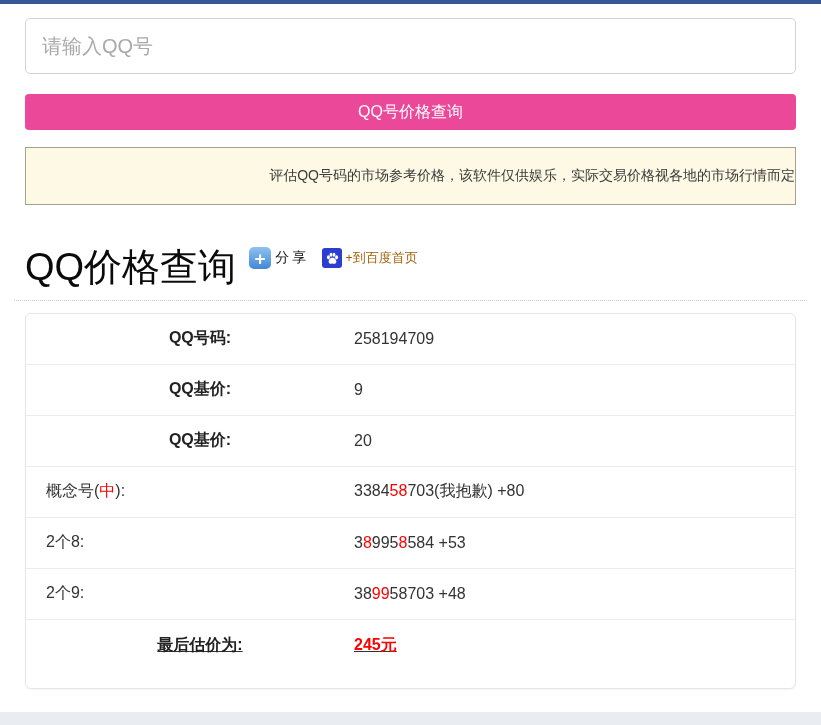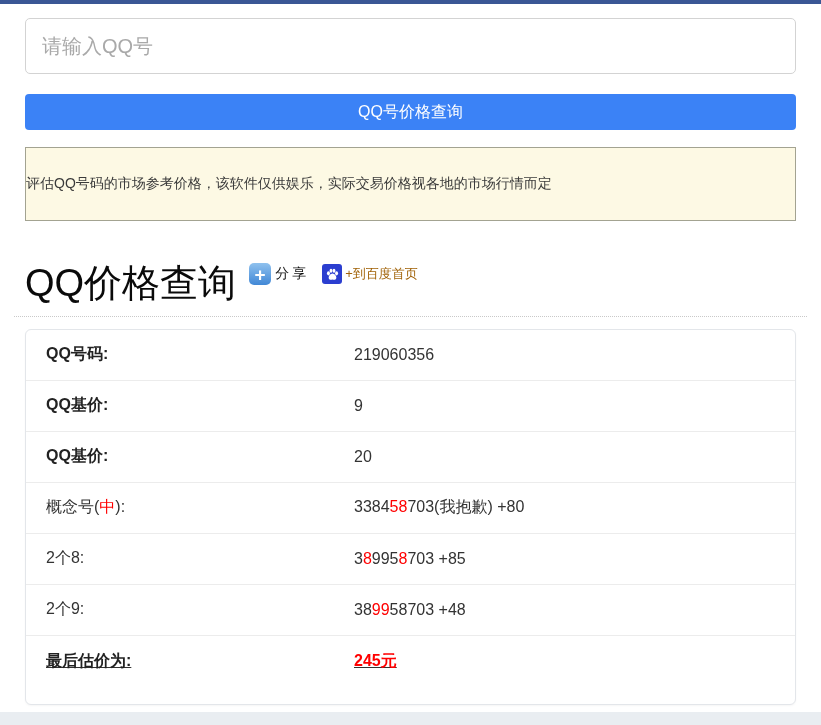--- a/index.html
+++ b/index.html
@@ -20,32 +20,32 @@
     font-size: 20px; color: #555;
     border: 1px solid #d3d3d3; border-radius: 5px;
     outline: none;
     font-family: inherit;
   }
   .qq-input::placeholder { color: #a9a9a9; }
 
   .query-btn {
     display: block; width: 100%; height: 36px;
     margin-top: 20px;
-    background: #3b82f6; color: #fff;
+    background: #ec4899; color: #fff;
     font-size: 16px; border: none; border-radius: 4px;
     cursor: pointer;
     font-family: inherit;
   }
 
   .notice {
     margin-top: 17px;
     background: #fdf9e4;
     border: 1px solid #a3a391;
-    height: 74px;
-    display: flex; align-items: center; justify-content: flex-start;
+    height: 58px;
+    display: flex; align-items: center; justify-content: flex-end;
     font-size: 14px; color: #3a3a3a;
     text-align: center;
   }
 
   .heading-row {
     margin-top: 23px;
     display: flex; align-items: center;
   }
   .page-title {
     font-size: 38px; font-weight: 400; color: #0a0a0a;
@@ -87,21 +87,21 @@
   }
   .result-row {
     display: flex; align-items: center;
     height: 51px; padding: 0 20px;
     border-bottom: 1px solid #ececec;
     font-size: 16px;
   }
   .result-row:last-child { border-bottom: none; height: 68px; padding-bottom: 16px; text-decoration: underline; }
   .result-label { width: 308px; flex: 0 0 308px; color: #333; }
   .result-value { color: #333; }
-  .result-row.bold .result-label { font-weight: 700; color: #222; }
+  .result-row.bold .result-label { font-weight: 700; color: #222; text-align: center; }
   .result-row.final .result-value { font-weight: 700; }
   .red { color: #ff0000; }
 
   .footer-bar {
     position: absolute; left: 0; bottom: 0;
     width: 100%; height: 13px;
     background: #e9edf1;
   }
 </style>
 </head>
@@ -140,42 +140,42 @@
       <span class="baidu-label">+到百度首页</span>
     </span>
   </div>
 
   <div class="dotted-divider"></div>
 
   <div class="results-card">
 
     <div class="result-row bold">
       <div class="result-label"><span>QQ号码:</span></div>
-      <div class="result-value"><span>219060356</span></div>
+      <div class="result-value"><span>258194709</span></div>
     </div>
 
     <div class="result-row bold">
       <div class="result-label"><span>QQ基价:</span></div>
       <div class="result-value"><span>9</span></div>
     </div>
 
     <div class="result-row bold">
       <div class="result-label"><span>QQ基价:</span></div>
       <div class="result-value"><span>20</span></div>
     </div>
 
 
     <div class="result-row">
       <div class="result-label"><span>概念号(</span><span class="red">中</span><span>):</span></div>
       <div class="result-value"><span>3384</span><span class="red">58</span><span>703(我抱歉) +80</span></div>
     </div>
 
     <div class="result-row">
       <div class="result-label"><span>2个8:</span></div>
-      <div class="result-value"><span>3</span><span class="red">8</span><span>995</span><span class="red">8</span><span>703 +85</span></div>
+      <div class="result-value"><span>3</span><span class="red">8</span><span>995</span><span class="red">8</span><span>584 +53</span></div>
     </div>
 
     <div class="result-row">
       <div class="result-label"><span>2个9:</span></div>
       <div class="result-value"><span>38</span><span class="red">99</span><span>58703 +48</span></div>
     </div>
 
     <div class="result-row bold final">
       <div class="result-label"><span>最后估价为:</span></div>
       <div class="result-value"><span class="red">245元</span></div>

